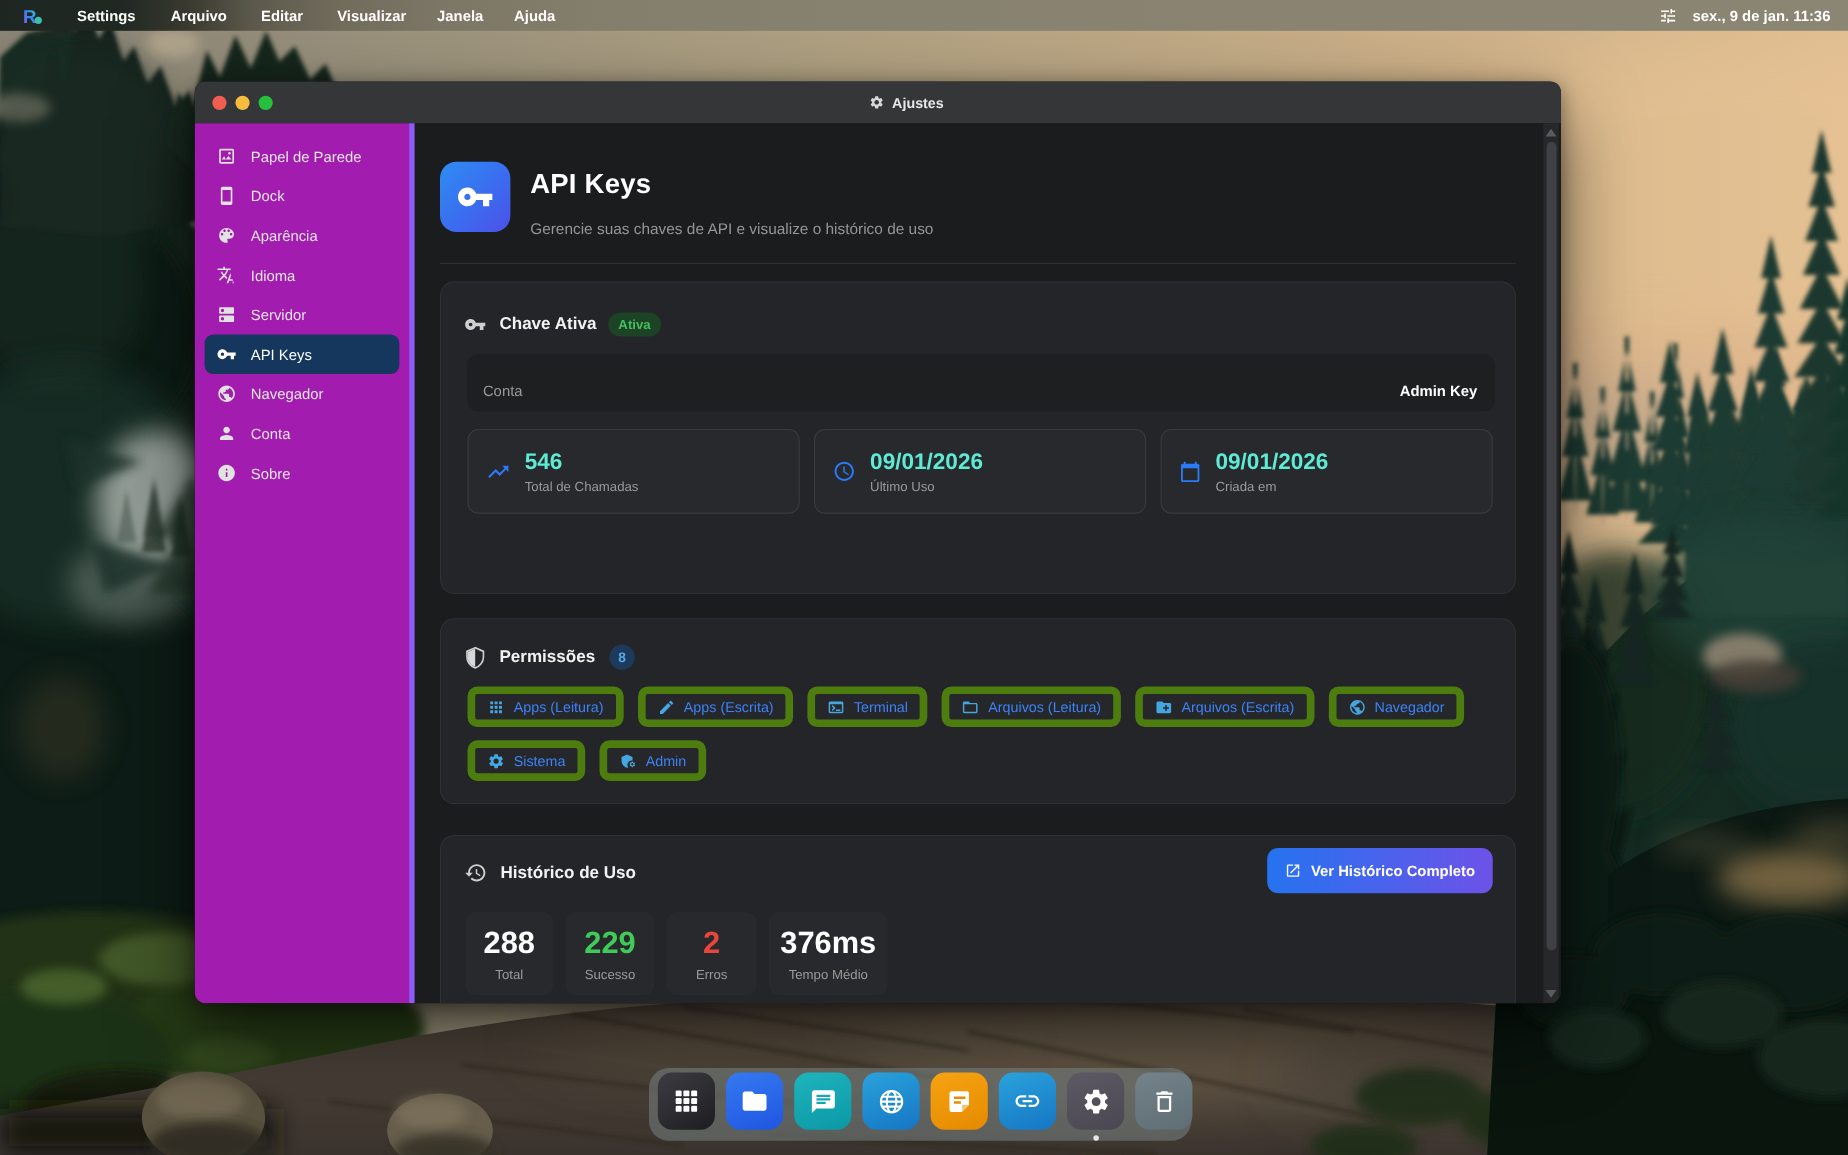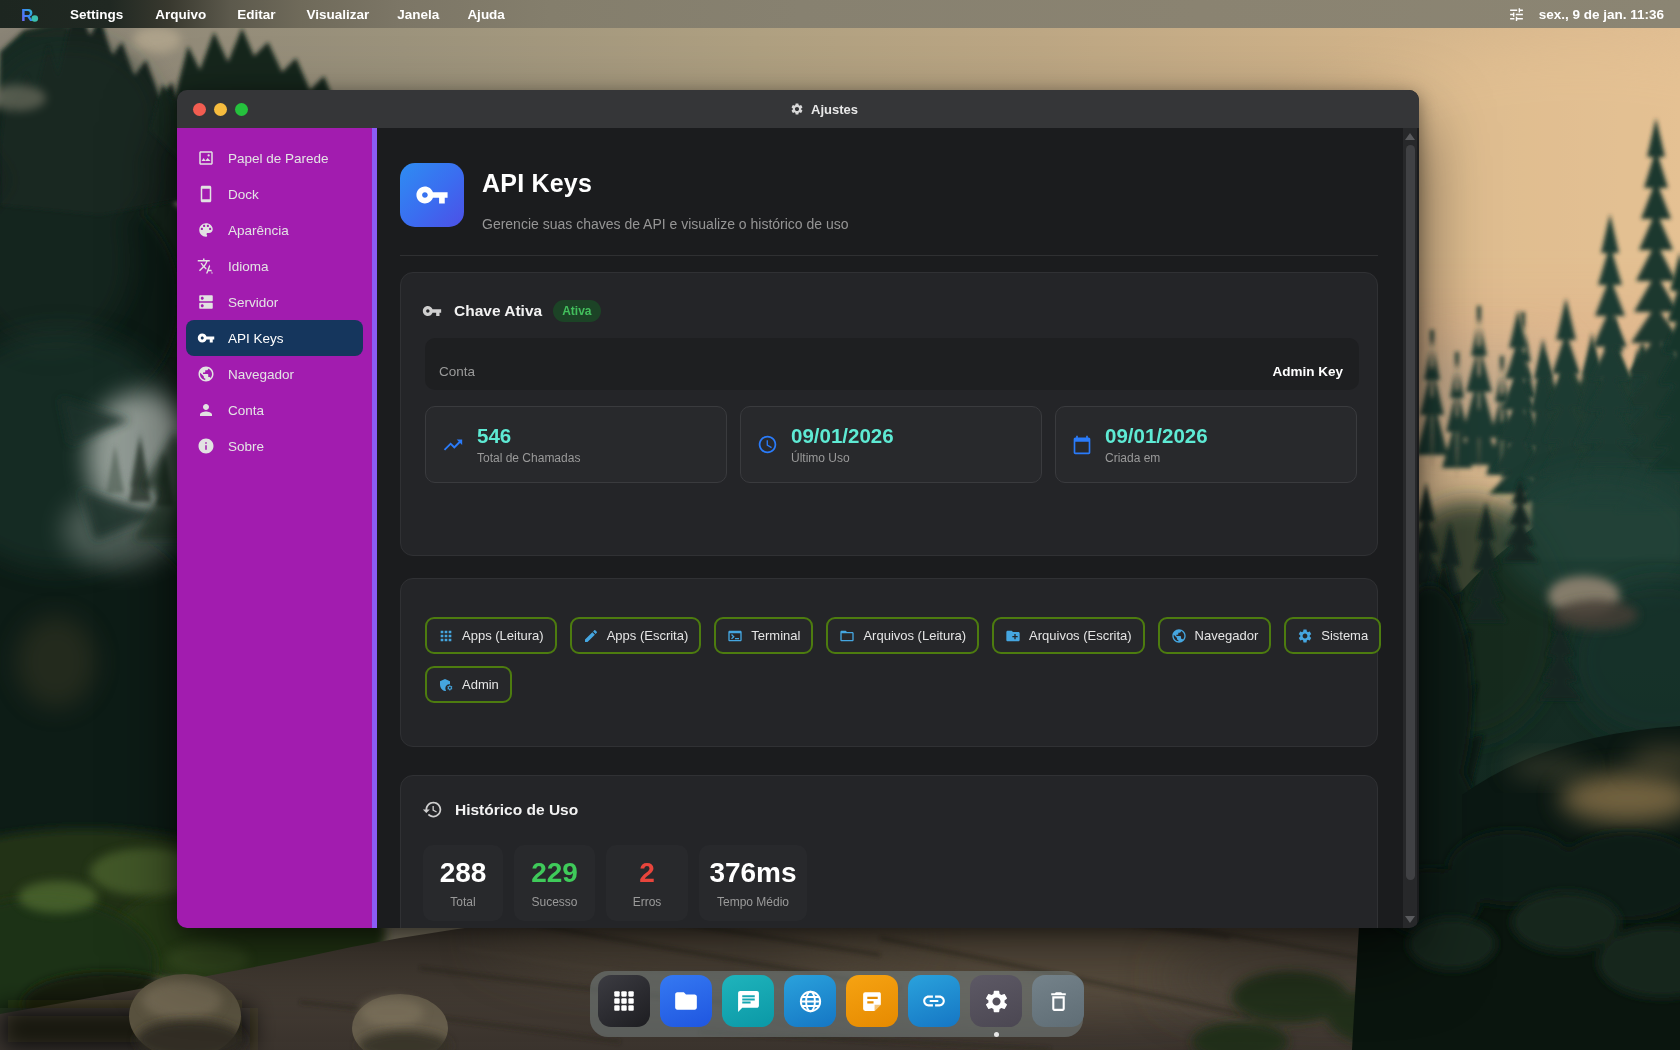--- a/index.html
+++ b/index.html
@@ -8,21 +8,21 @@
   #wall { position:absolute; left:0; top:0; width:1680px; height:1050px; }
 
   
   .menubar { position:absolute; left:0; top:0; width:1680px; height:28px; z-index:10;
     background:linear-gradient(90deg,#1d2620 0px,#202822 110px,#39392f 170px,#5c594c 230px,#6f6a5a 300px,#7c7666 400px,#847e6c 550px,#878170 800px,#8a8371 1200px,#8b8573 1680px);
     display:flex; align-items:center; color:#fff; font-size:13.5px; font-weight:700; }
   .menubar .mitem { margin:0 0; }
   .menubar .right { position:absolute; right:16px; top:0; height:28px; display:flex; align-items:center; gap:14px; font-size:13.5px; }
 
   
-  .window { position:absolute; left:177px; top:90px; width:1242px; height:838px; z-index:5;
+  .window { position:absolute; left:177px; top:74px; width:1242px; height:838px; z-index:5;
     border-radius:10px; overflow:hidden; background:#1b1c1e;
     box-shadow:0 30px 70px rgba(0,0,0,.55), 0 4px 18px rgba(0,0,0,.4); }
   .titlebar { height:38px; background:#353638; display:flex; align-items:center; position:relative; }
   .dots { display:flex; gap:8px; margin-left:16px; }
   .dot { width:13px; height:13px; border-radius:50%; }
   .titlebar .tcenter { position:absolute; left:52px; right:0; top:0; height:38px; display:flex; align-items:center; justify-content:center; gap:7px; color:#e8e8e8; font-size:13px; font-weight:700; }
   .winbody { display:flex; height:800px; }
 
   
   .sidebar { width:200px; background:#a21caf; border-right:5px solid #8b5cf6; padding-top:12px; flex:none; }
@@ -57,22 +57,22 @@
   .tiles { display:flex; gap:13px; margin-top:16px; margin-left:3px; }
   .tile { width:304px; height:77px; background:#28292c; border:1px solid #3a3b3e; border-radius:10px;
      display:flex; align-items:center; padding-left:16px; gap:13px; }
   .tile .tv { color:#5eead4; font-size:20.5px; font-weight:700; }
   .tile .tl { color:#9a9a9a; font-size:12px; margin-top:3px; }
 
   .card2 { margin-top:22px; height:169px; padding:23px 20px 0 21px; }
   .badge-8 { margin-left:13px; width:23px; height:23px; border-radius:50%; background:#1d3a5c; color:#55a9e8;
     font-size:12.5px; font-weight:700; display:flex; align-items:center; justify-content:center; }
   .chips { margin-top:15px; margin-left:3px; display:flex; flex-wrap:wrap; gap:12px 13px; width:965px; }
-  .chip { height:37px; background:#26272a; border:2px solid #4d7c0f; border-radius:9px;
-    display:flex; align-items:center; gap:8px; padding:0 11px; color:#e5e5e5; font-size:13px; font-weight:400; }
+  .chip { height:37px; background:#26272a; border:7px solid #4d7c0f; border-radius:9px;
+    display:flex; align-items:center; gap:8px; padding:0 11px; color:#3b82f6; font-size:13px; font-weight:400; }
 
   .card3 { margin-top:28px; height:220px; padding:23px 20px 0 21px; }
   .btn { position:absolute; right:20px; top:11px; height:41px; border-radius:10px; display:flex; align-items:center;
     gap:9px; padding:0 16px; background:linear-gradient(90deg,#2573f0,#6d52e8); color:#fff; font-size:13.5px; font-weight:700; }
   .stats { display:flex; gap:11px; margin-top:25px; margin-left:1px; }
   .sbox { height:76px; background:#28292c; border-radius:10px; display:flex; flex-direction:column; align-items:center; justify-content:center; }
   .sv { font-size:28px; font-weight:700; color:#fff; }
   .sl { font-size:12px; color:#9a9a9a; margin-top:6px; }
 
   
@@ -401,20 +401,28 @@
                 </svg>
               <div>
                   <div class="tv">09/01/2026</div>
                   <div class="tl">Criada em</div>
                 </div>
             </div>
           </div>
         </div>
 
         <div class="card card2">
+          <div class="chead">
+            <svg width="20" height="22" viewBox="0 0 24 24">
+                <path d="M12 1 3 5v6c0 5.55 3.84 10.74 9 12 5.16-1.26 9-6.45 9-12V5l-9-4z" fill="none" stroke="#cfcfcf" stroke-width="1.8"></path>
+                <path d="M12 2.1 3.9 5.7v5.3c0 4.9 3.4 9.5 8.1 10.8V2.1z" fill="#d8d8d8"></path>
+              </svg>
+            <span class="ctitle">Permissões</span>
+            <span class="badge-8">8</span>
+          </div>
           <div class="chips" id="chips">
             <div class="chip">
                 <svg width="16" height="16" viewBox="0 0 24 24" fill="#45a6e0">
                   <path d="M4 8h4V4H4v4zm6 12h4v-4h-4v4zm-6 0h4v-4H4v4zm0-6h4v-4H4v4zm6 0h4v-4h-4v4zm6-10v4h4V4h-4zm-6 4h4V4h-4v4zm6 6h4v-4h-4v4zm0 6h4v-4h-4v4z"></path>
                 </svg>
                 <span>Apps (Leitura)</span>
               </div>
             <div class="chip">
                 <svg width="16" height="16" viewBox="0 0 24 24" fill="#45a6e0">
                   <path d="M3 17.25V21h3.75L17.81 9.94l-3.75-3.75L3 17.25zM20.71 7.04c.39-.39.39-1.02 0-1.41l-2.34-2.34a.9959.9959 0 0 0-1.41 0l-1.83 1.83 3.75 3.75 1.83-1.83z"></path>
@@ -460,20 +468,26 @@
               </div>
           </div>
         </div>
 
         <div class="card card3">
           <div class="chead">
             <svg width="21" height="21" viewBox="0 0 24 24" fill="#cfcfcf">
                 <path d="M13 3c-4.97 0-9 4.03-9 9H1l3.89 3.89.07.14L9 12H6c0-3.87 3.13-7 7-7s7 3.13 7 7-3.13 7-7 7c-1.93 0-3.68-.79-4.94-2.06l-1.42 1.42C8.27 19.99 10.51 21 13 21c4.97 0 9-4.03 9-9s-4.03-9-9-9zm-1 5v5l4.28 2.54.72-1.21-3.5-2.08V8H12z"></path>
               </svg>
             <span class="ctitle">Histórico de Uso</span>
+          </div>
+          <div class="btn">
+            <svg width="15" height="15" viewBox="0 0 24 24" fill="#fff">
+                <path d="M19 19H5V5h7V3H5c-1.11 0-2 .9-2 2v14c0 1.1.89 2 2 2h14c1.1 0 2-.9 2-2v-7h-2v7zM14 3v2h3.59l-9.83 9.83 1.41 1.41L19 6.41V10h2V3h-7z"></path>
+              </svg>
+            <span>Ver Histórico Completo</span>
           </div>
           <div class="stats">
             <div class="sbox" style="width:80px">
                 <div class="sv">288</div>
                 <div class="sl">Total</div>
               </div>
             <div class="sbox" style="width:81px">
                 <div class="sv" style="color:#3fca5a">229</div>
                 <div class="sl">Sucesso</div>
               </div>

